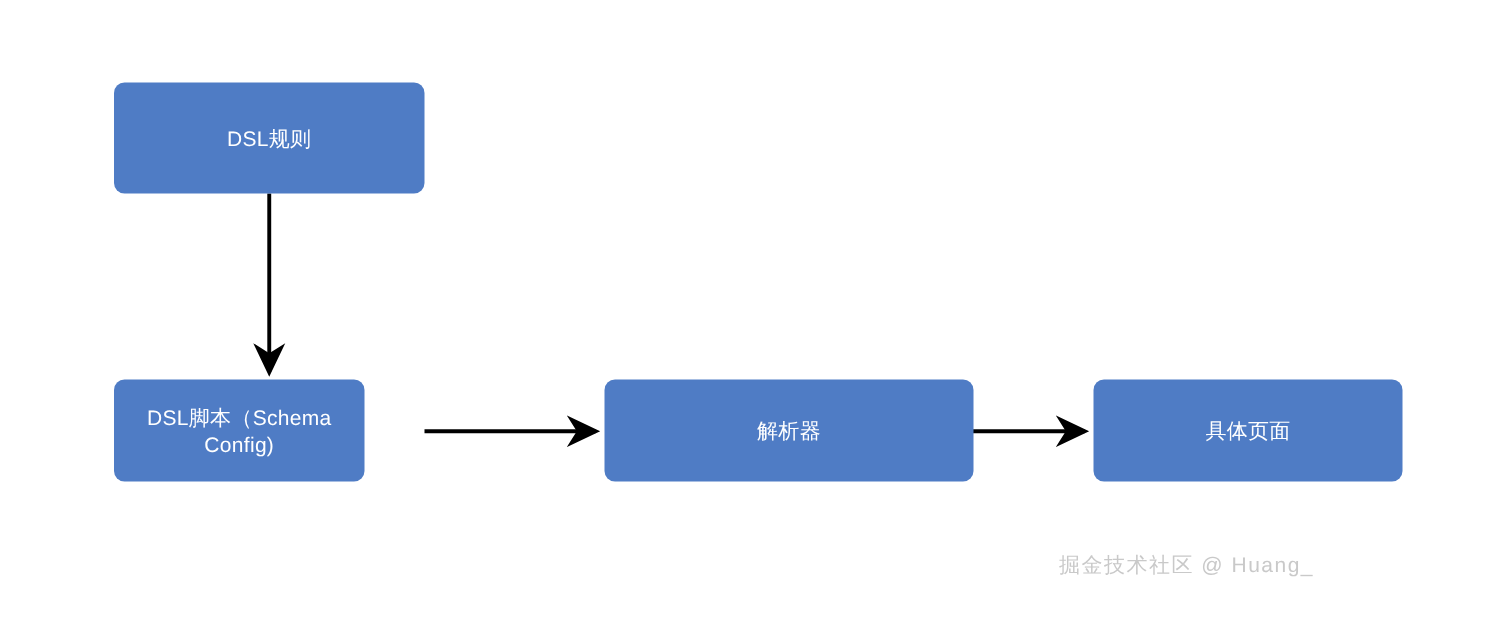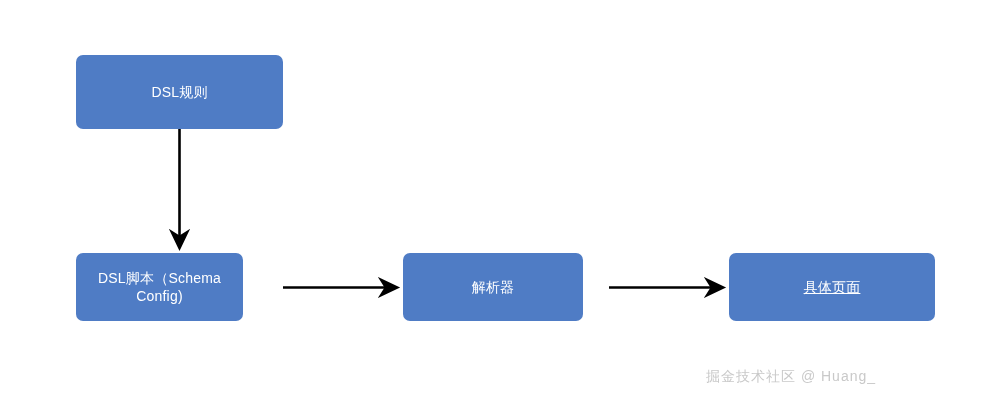--- a/index.html
+++ b/index.html
@@ -28,22 +28,22 @@
     color: #ffffff;
     font-size: 14px;
     letter-spacing: 0.2px;
     text-align: center;
     line-height: 1.3;
     padding: 20px 8px;
     -webkit-font-smoothing: antialiased;
   }
   #node-dsl-rule   { left: 76px;  top: 55px;  width: 207px; height: 74px; }
   #node-dsl-script { left: 76px;  top: 253px; width: 167px; height: 68px; }
-  #node-parser     { left: 403px; top: 253px; width: 180px; height: 68px; }
-  #node-page       { left: 729px; top: 253px; width: 206px; height: 68px; text-decoration: underline; }
+  #node-parser     { left: 403px; top: 253px; width: 246px; height: 68px; }
+  #node-page       { left: 729px; top: 253px; width: 206px; height: 68px; }
 
   .arrow-layer {
     position: absolute;
     left: 0;
     top: 0;
     width: 1003px;
     height: 418px;
     pointer-events: none;
   }
   .watermark {

